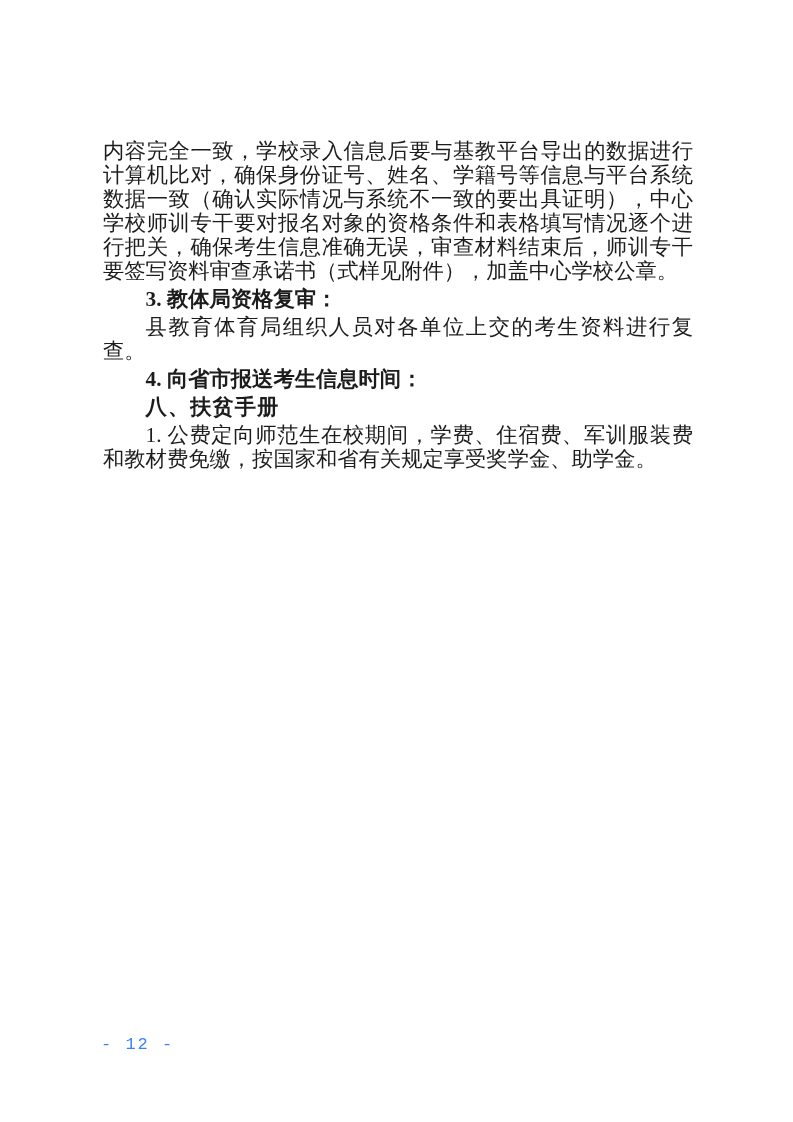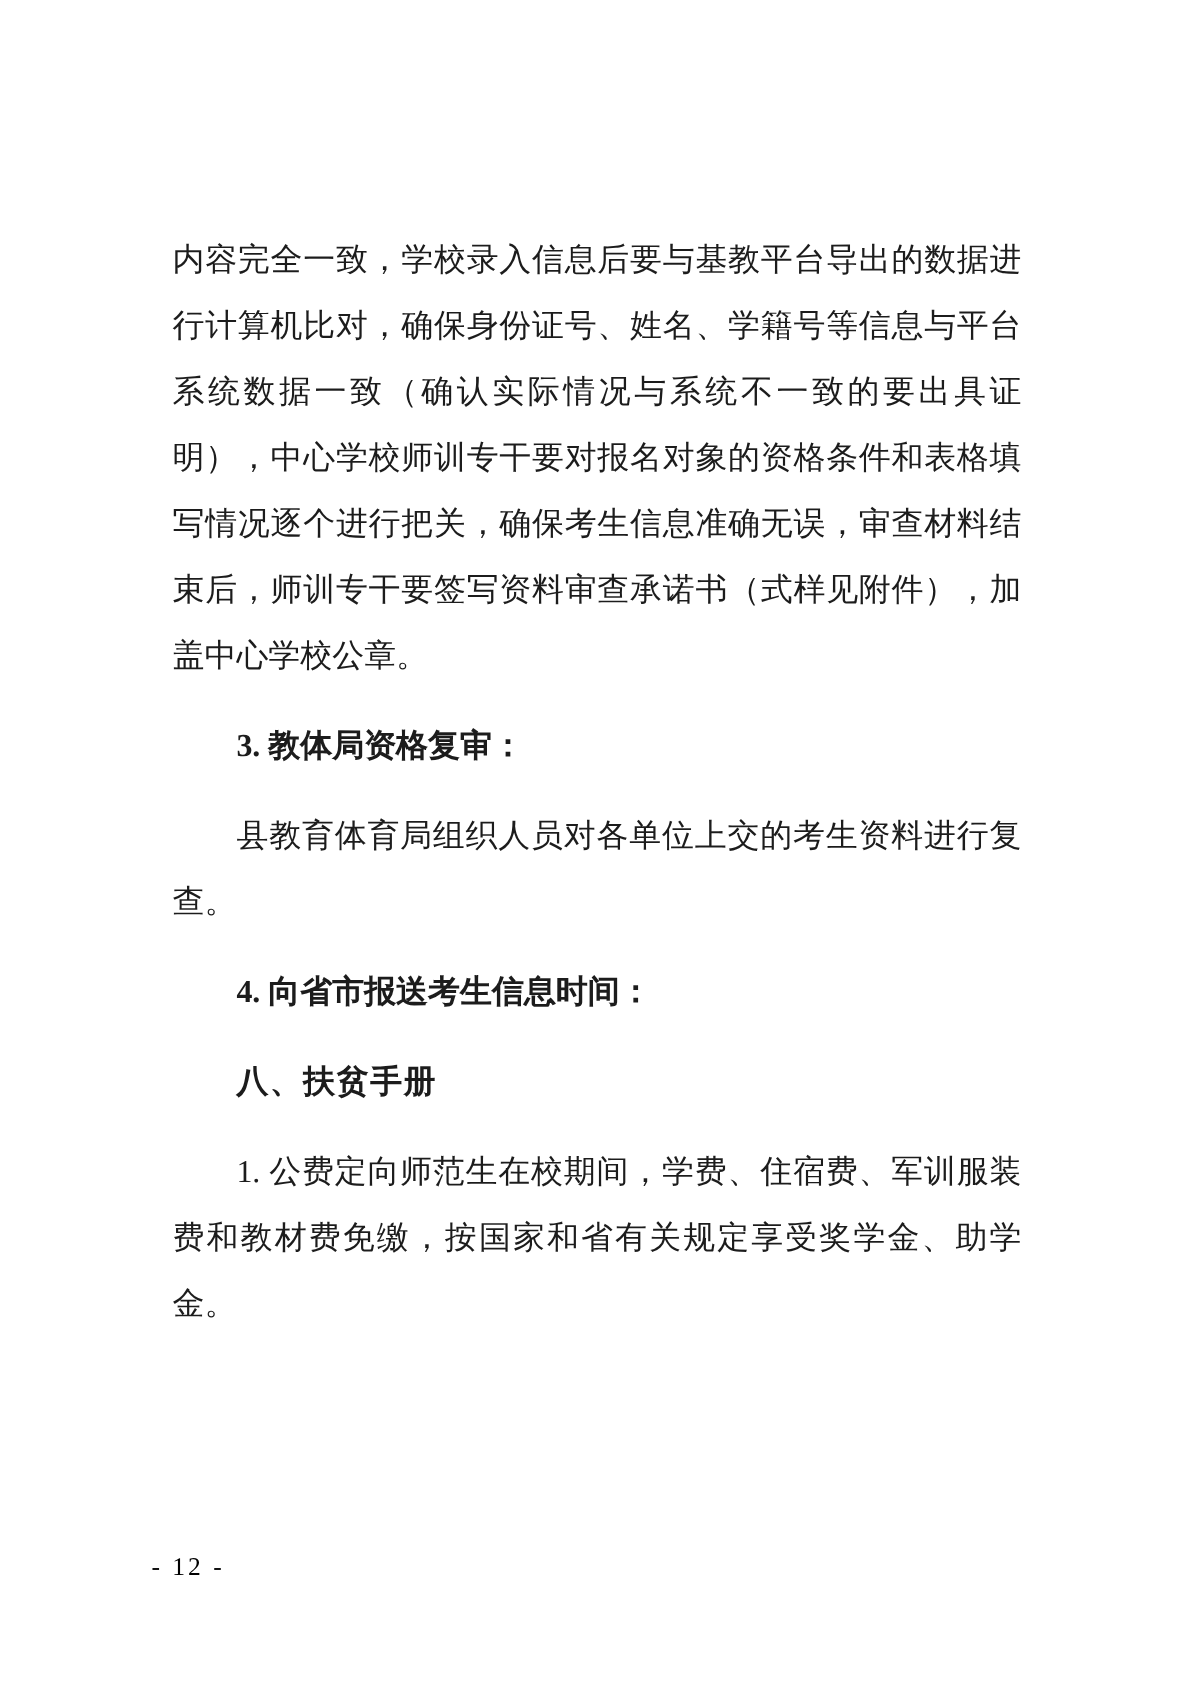--- a/index.html
+++ b/index.html
@@ -19,23 +19,23 @@
     color: #1c1c1c;
     font-family: "Liberation Serif", "DejaVu Serif", serif;
   }
   .content {
     position: absolute;
     left: 99px;
     top: 135px;
     width: 598px;
   }
   .content p {
-    margin: 16px;
+    margin: 4px;
     font-size: 21.3px;
-    line-height: 44px;
+    line-height: 24px;
     text-align: justify;
     text-indent: 2em;
     word-break: break-all;
   }
   .content p.no-indent {
     text-indent: 0;
   }
   .heading-serif-bold {
     font-weight: 700;
   }
@@ -43,23 +43,23 @@
     font-family: "Liberation Sans", "DejaVu Sans", sans-serif;
     font-weight: 700;
     letter-spacing: 1px;
   }
   .footer {
     position: absolute;
     left: 101px;
     top: 1035px;
     font-size: 17px;
     line-height: 20px;
-    color: #000000;
+    color: #3b82f6;
     letter-spacing: 2px;
-    font-family: Liberation Serif, serif;
+    font-family: Liberation Mono, monospace;
   }
 </style>
 </head>
 <body>
 
 <div class="page">
   <main class="content">
     <p class="no-indent">内容完全一致，学校录入信息后要与基教平台导出的数据进行计算机比对，确保身份证号、姓名、学籍号等信息与平台系统数据一致（确认实际情况与系统不一致的要出具证明），中心学校师训专干要对报名对象的资格条件和表格填写情况逐个进行把关，确保考生信息准确无误，审查材料结束后，师训专干要签写资料审查承诺书（式样见附件），加盖中心学校公章。</p>
     <p class="heading-serif-bold">3. 教体局资格复审：</p>
     <p>县教育体育局组织人员对各单位上交的考生资料进行复查。</p>

